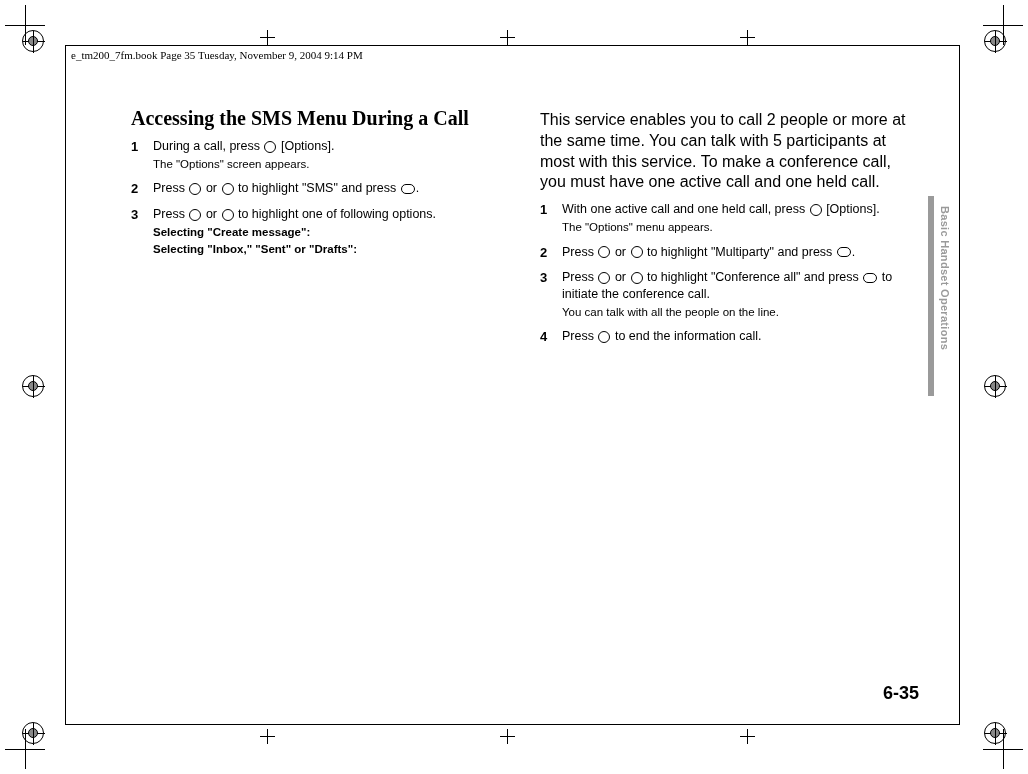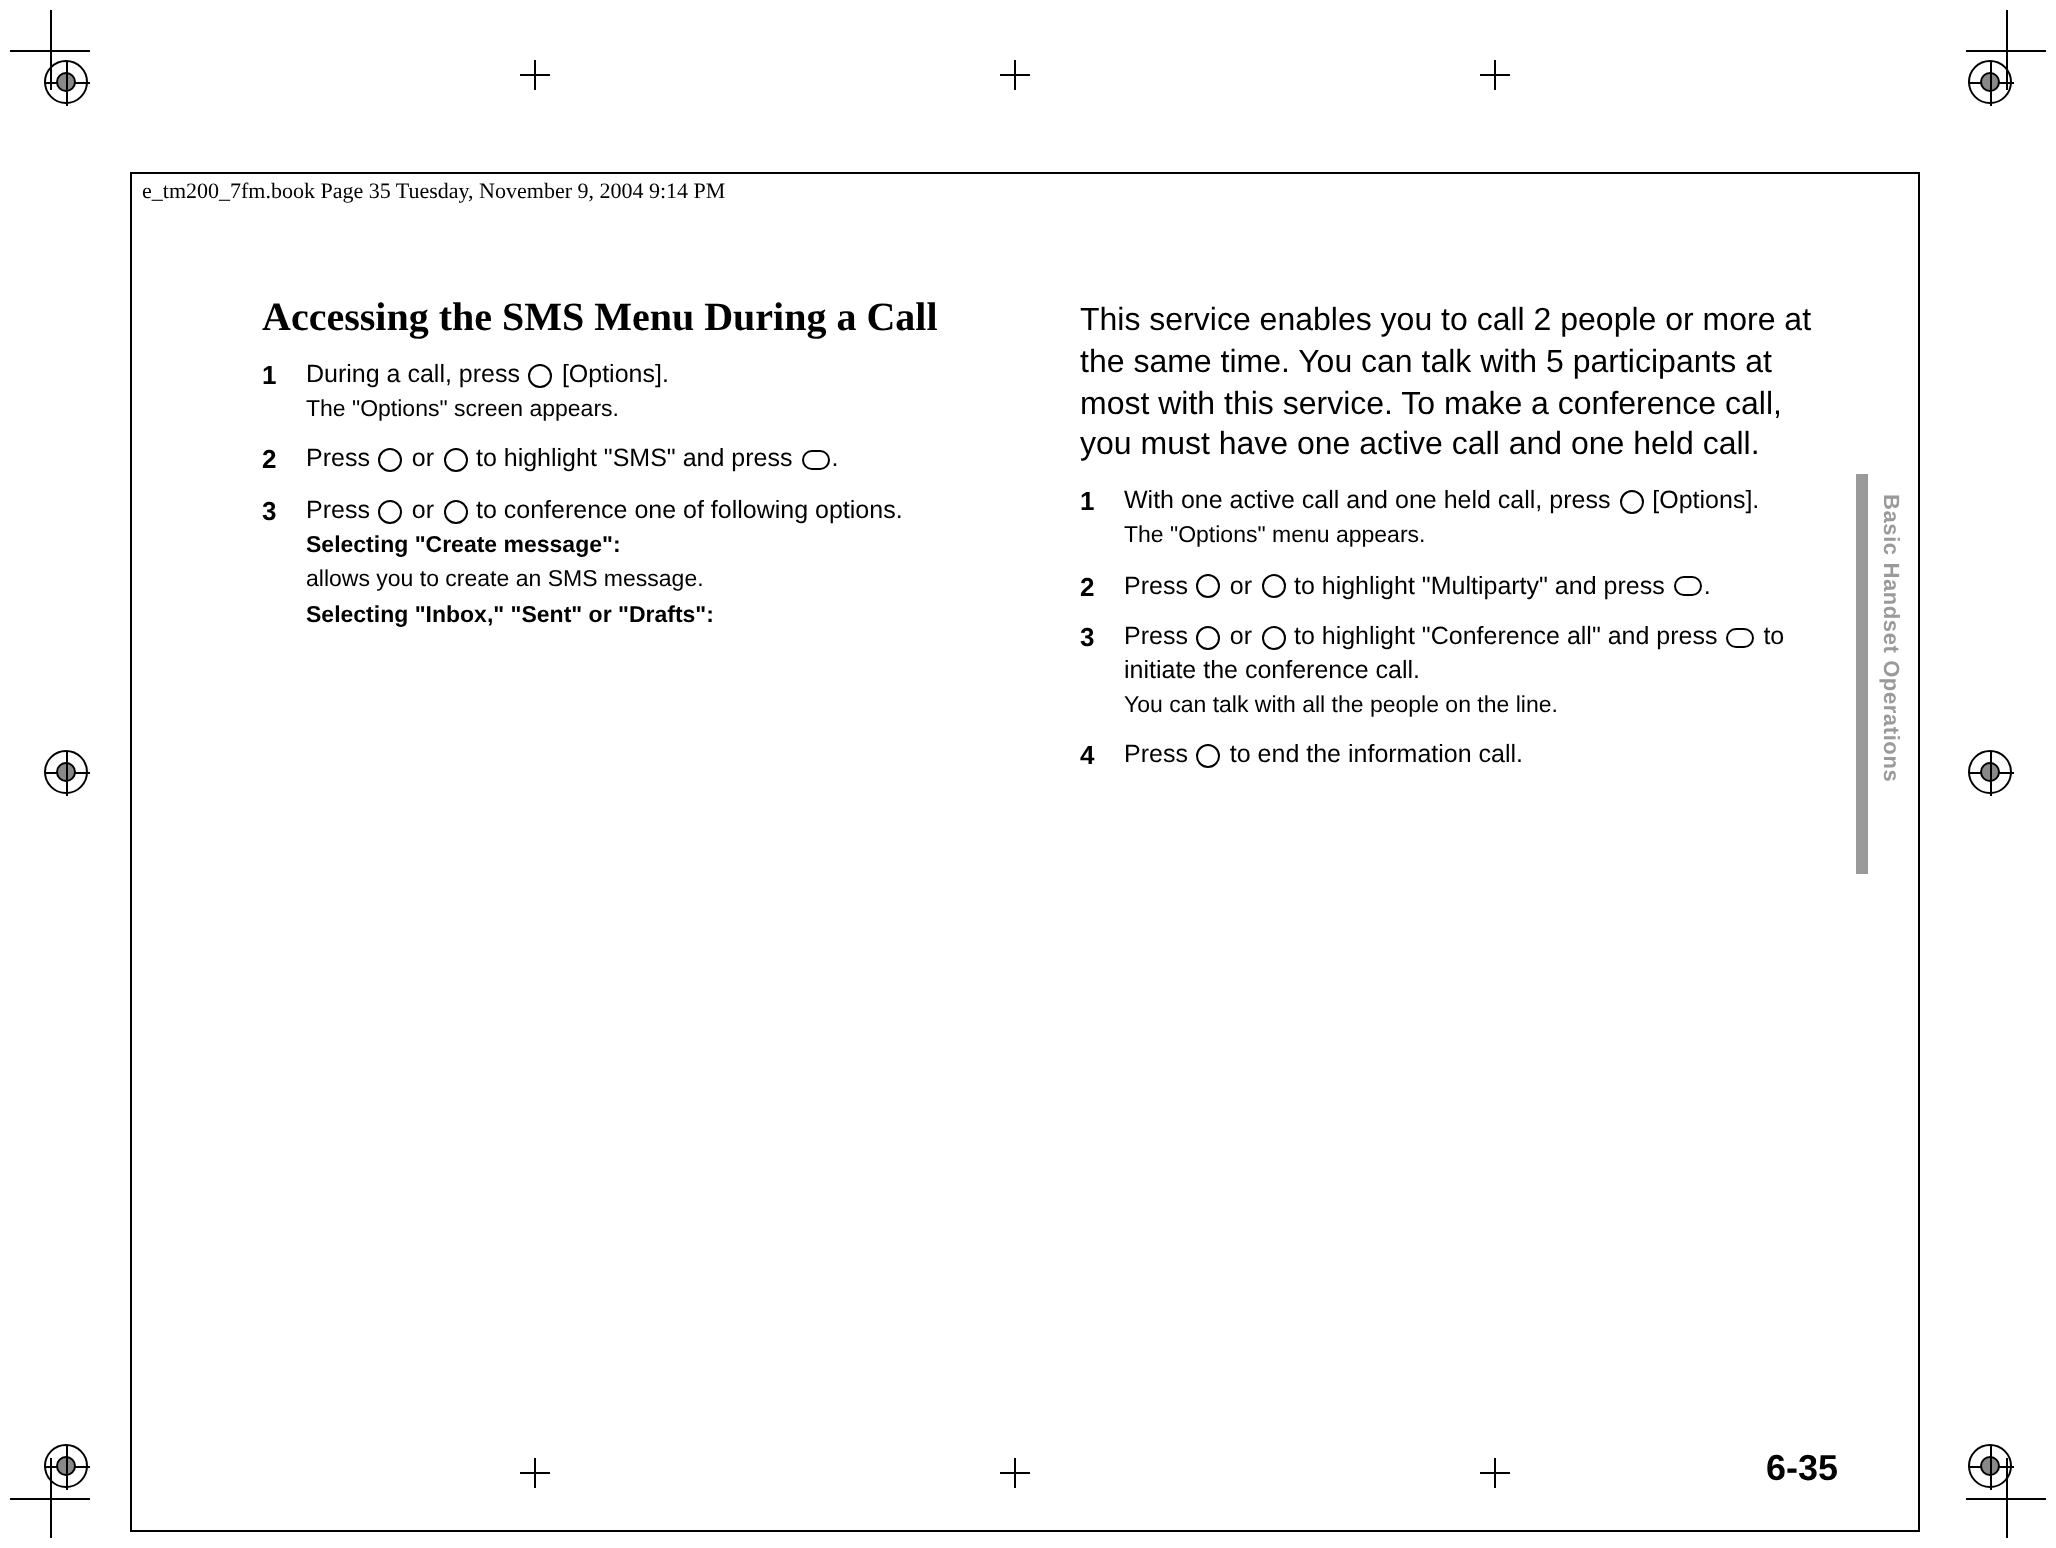--- a/index.html
+++ b/index.html
@@ -67,21 +67,20 @@
     .ic-b1 { bottom: 30px; left: 260px; }
     .ic-b2 { bottom: 30px; left: 500px; }
     .ic-b3 { bottom: 30px; left: 740px; }
     .page-frame {
       position: absolute;
       top: 45px;
       left: 65px;
       width: 895px;
       height: 680px;
       border: 1px solid #000;
-      margin-top: 41px;
     }
     .header-line {
       position: absolute;
       top: 3px;
       left: 5px;
       font-size: 11px;
       font-family: "Times New Roman", serif;
     }
     .content {
       position: absolute;
@@ -233,23 +232,22 @@
       <div class="step">
         <div class="step-num">2</div>
         <div class="step-body">
           <span>Press </span><span class="key-icon"></span><span> or </span><span class="key-icon"></span><span> to highlight "SMS" and press </span><span class="key-oval"></span><span>.</span>
         </div>
       </div>
 
       <div class="step">
         <div class="step-num">3</div>
         <div class="step-body">
-          <span>Press </span><span class="key-icon"></span><span> or </span><span class="key-icon"></span><span> to conference one of following options.</span>
+          <span>Press </span><span class="key-icon"></span><span> or </span><span class="key-icon"></span><span> to highlight one of following options.</span>
           <div class="sub bold">Selecting "Create message":</div>
-          <div class="sub">allows you to create an SMS message.</div>
           <div class="sub bold">Selecting "Inbox," "Sent" or "Drafts":</div>
         </div>
       </div>
     </div>
 
     <div class="col">
       <div class="intro">This service enables you to call 2 people or more at the same time. You can talk with 5 participants at most with this service. To make a conference call, you must have one active call and one held call.</div>
 
       <div class="step">
         <div class="step-num">1</div>

